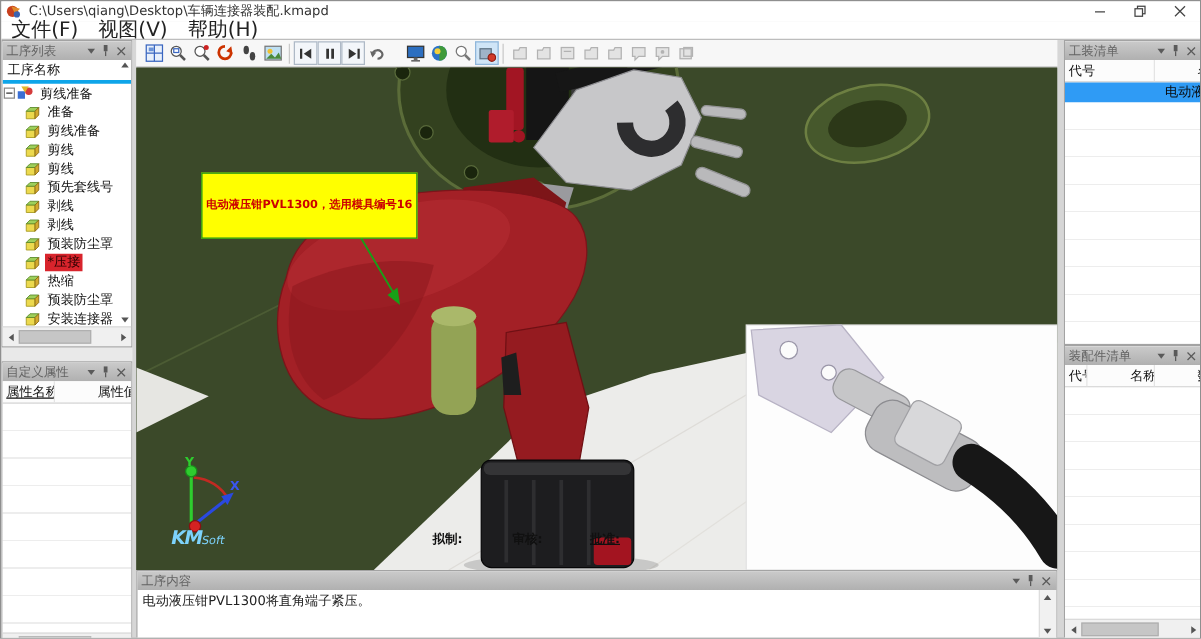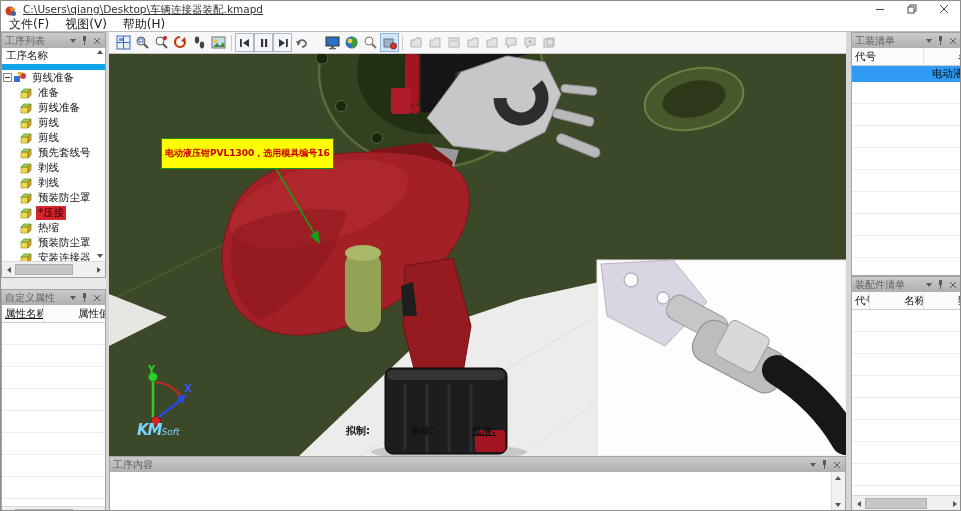--- a/index.html
+++ b/index.html
@@ -1,25 +1,25 @@
 <!DOCTYPE html>
 <html><head>
 <meta charset="utf-8">
 <style>
   html,body{margin:0;padding:0;background:#d9d9d9;}
   body{font-family:"DejaVu Sans","Liberation Sans",sans-serif;-webkit-font-smoothing:antialiased;}
   #win{position:relative;width:961px;height:511px;background:#e9e9e9;overflow:hidden;border:1px solid #8f8f8f;box-sizing:border-box;}
 
   
-  .titlebar{position:absolute;left:0;top:0;width:100%;height:16px;background:#ffffff;display:flex;align-items:flex-end;font-size:10.5px;color:#333;text-decoration:underline;}
+  .titlebar{position:absolute;left:0;top:0;width:100%;height:16px;background:#ffffff;display:flex;align-items:center;font-size:10.5px;color:#333;}
   .appicon{width:12px;height:12px;margin:0 6px 0 4px;flex:0 0 12px;}
   .wctrls{position:absolute;right:0;top:0;height:16px;display:flex;}
   .wbtn{width:32px;height:16px;display:flex;align-items:center;justify-content:center;}
   .menubar{position:absolute;left:0;top:16px;width:100%;height:15px;background:#ffffff;border-bottom:1px solid #bdbdbd;box-sizing:border-box;display:flex;align-items:center;}
-  .mitem{font-size:12px;color:#222;padding:0 8px;line-height:14px;text-align:center;}
+  .mitem{font-size:16px;color:#222;padding:0 8px;line-height:14px;text-align:center;}
 
   
   .splitter{position:absolute;top:31px;height:480px;background:#d6d6d6;}
   .panel{position:absolute;left:0;width:100%;background:#fff;border:1px solid #a3a3a3;box-sizing:border-box;display:flex;flex-direction:column;overflow:hidden;}
   .panel-title{flex:0 0 15px;height:15px;background:linear-gradient(#cacaca,#b0b0b0);display:flex;align-items:center;padding:0 3px;font-size:10px;color:#636363;}
   .pt-label{flex:1;white-space:nowrap;overflow:hidden;}
   .pt-btn{width:11px;height:11px;display:flex;align-items:center;justify-content:center;margin-left:1px;}
   .tri-down{width:0;height:0;border-left:3px solid transparent;border-right:3px solid transparent;border-top:4px solid #5a5a5a;}
   .ghead{display:flex;flex:0 0 17px;height:17px;border-bottom:1px solid #cfcfcf;background:#fcfcfc;align-items:center;font-size:10.5px;color:#111;gap:31px;}
   .gcol{padding:0 3px;border-right:1px solid #e4e4e4;box-sizing:border-box;white-space:nowrap;overflow:hidden;height:100%;display:flex;align-items:center;}
@@ -27,42 +27,42 @@
   .hscroll{flex:0 0 15px;height:15px;background:#f0f0f0;border-top:1px solid #dadada;display:flex;align-items:center;}
   .sbtn{width:13px;height:13px;display:flex;align-items:center;justify-content:center;}
   .thumb{height:11px;background:#c6c6c6;border:1px solid #b0b0b0;box-sizing:border-box;}
   .arrL{width:0;height:0;border-top:3.5px solid transparent;border-bottom:3.5px solid transparent;border-right:4.5px solid #555;}
   .arrR{width:0;height:0;border-top:3.5px solid transparent;border-bottom:3.5px solid transparent;border-left:4.5px solid #555;}
   .arrU{width:0;height:0;border-left:3.5px solid transparent;border-right:3.5px solid transparent;border-bottom:4.5px solid #555;}
   .arrD{width:0;height:0;border-left:3.5px solid transparent;border-right:3.5px solid transparent;border-top:4.5px solid #555;}
 
   
   .treewrap{flex:1;position:relative;overflow:hidden;font-size:10.5px;}
-  .thead{height:16px;border-bottom:6px solid #0ea5e9;display:flex;align-items:center;padding:0 4px;color:#111;}
+  .thead{height:16px;border-bottom:3px solid #0ea5e9;display:flex;align-items:center;padding:0 4px;color:#111;}
   .trow{height:15px;display:flex;align-items:center;white-space:nowrap;}
   .trow .ind{width:18px;flex:0 0 18px;}
   .cube{width:13px;height:12px;margin-right:3px;flex:0 0 13px;}
   .tlabel{color:#111;padding:0 2px;}
   .trow.sel .tlabel{background:#d8242c;color:#2a0000;}
   .expbox{width:9px;height:9px;border:1px solid #8a8a8a;background:#fff;margin:0 2px 0 1px;position:relative;flex:0 0 9px;box-sizing:border-box;}
   .expbox:after{content:"";position:absolute;left:1px;top:3px;width:5px;height:1px;background:#333;}
   .vscr-up{position:absolute;right:2px;top:2px;}
   .vscr-dn{position:absolute;right:2px;bottom:2px;}
 
   
   #center{position:absolute;left:108px;top:31px;width:737px;height:480px;}
   .toolbar{position:absolute;left:0;top:0;width:100%;height:22px;background:#f7f7f7;border-bottom:1px solid #c6c6c6;box-sizing:border-box;display:flex;align-items:center;padding-left:5px;}
   .tbtn{width:19px;height:19px;display:flex;align-items:center;justify-content:center;flex:0 0 19px;}
   .tbtn.boxed{border:1px solid #aeb9c6;background:#f3f6fa;box-sizing:border-box;}
   .tbtn.pressed{border:1px solid #8fb6da;background:#cfe5f7;box-sizing:border-box;}
   .tsep{width:1px;height:16px;background:#c9c9c9;margin:0 3px;flex:0 0 1px;}
 
   #viewport{position:absolute;left:0;top:22px;width:737px;height:402px;background:#3b4929;overflow:hidden;}
   #scene{position:absolute;left:0;top:0;}
-  .annot{position:absolute;left:52px;top:84px;background:#ffff00;border:1px solid #149314;color:#cc0000;font-size:9px;font-weight:bold;line-height:13px;padding:8px 3px;white-space:nowrap;}
+  .annot{position:absolute;left:52px;top:84px;background:#ffff00;border:1px solid #149314;color:#cc0000;font-size:9px;font-weight:bold;line-height:13px;padding:19px 3px;white-space:nowrap;}
   .sig{position:absolute;top:370px;font-size:10px;font-weight:600;color:#101010;}
   .logo{position:absolute;left:28px;top:366px;color:#7dd3fc;font-style:italic;white-space:nowrap;}
   .logo .km{font-size:15px;font-weight:bold;letter-spacing:-1px;}
   .logo .soft{font-size:9px;}
   #axis{position:absolute;left:30px;top:310px;}
 
   .botpanel{position:absolute;left:0;top:424px;width:737px;height:56px;background:#fff;border:1px solid #a3a3a3;box-sizing:border-box;display:flex;flex-direction:column;}
   .botcontent{flex:1;position:relative;font-size:10.5px;color:#222;}
   .bottext{position:absolute;left:4px;top:2px;right:16px;}
   .vscroll{position:absolute;right:0;top:0;bottom:0;width:13px;background:#f1f1f1;border-left:1px solid #ddd;}
@@ -560,20 +560,21 @@
             </svg>
           </span>
         <span class="pt-btn">
             <svg width="8" height="8" viewBox="0 0 8 8">
               <line x1="1" y1="1" x2="7" y2="7" stroke="#5a5a5a"></line>
               <line x1="7" y1="1" x2="1" y2="7" stroke="#5a5a5a"></line>
             </svg>
           </span>
       </div>
       <div class="botcontent">
+        <div class="bottext">电动液压钳PVL1300将直角端子紧压。</div>
         <div class="vscroll">
           <span class="sbtn">
               <span class="arrU"></span>
             </span>
           <span class="sbtn vs-dn">
               <span class="arrD"></span>
             </span>
         </div>
       </div>
     </div>

